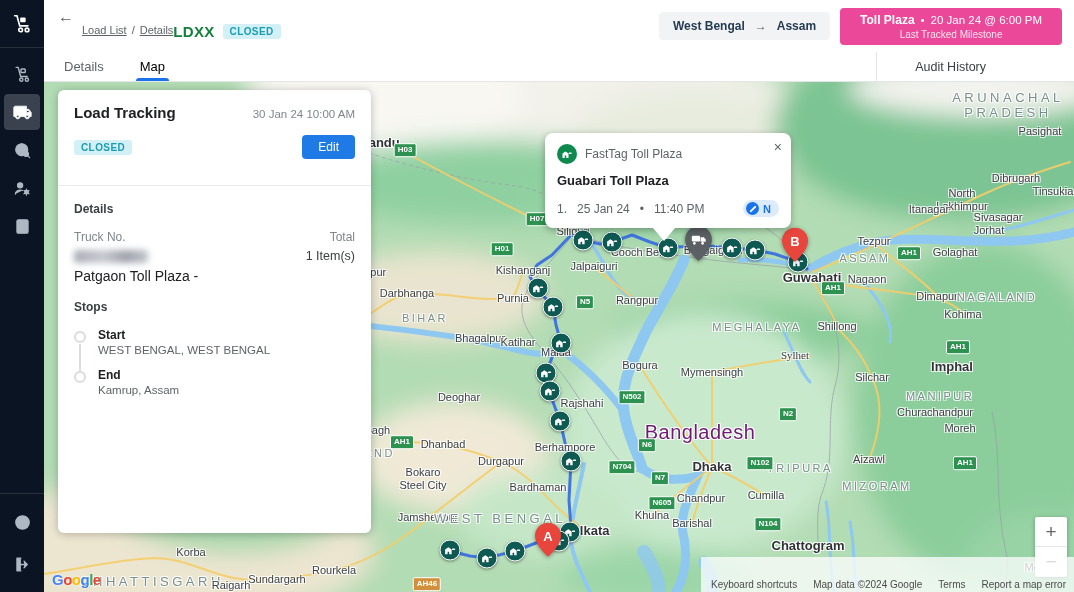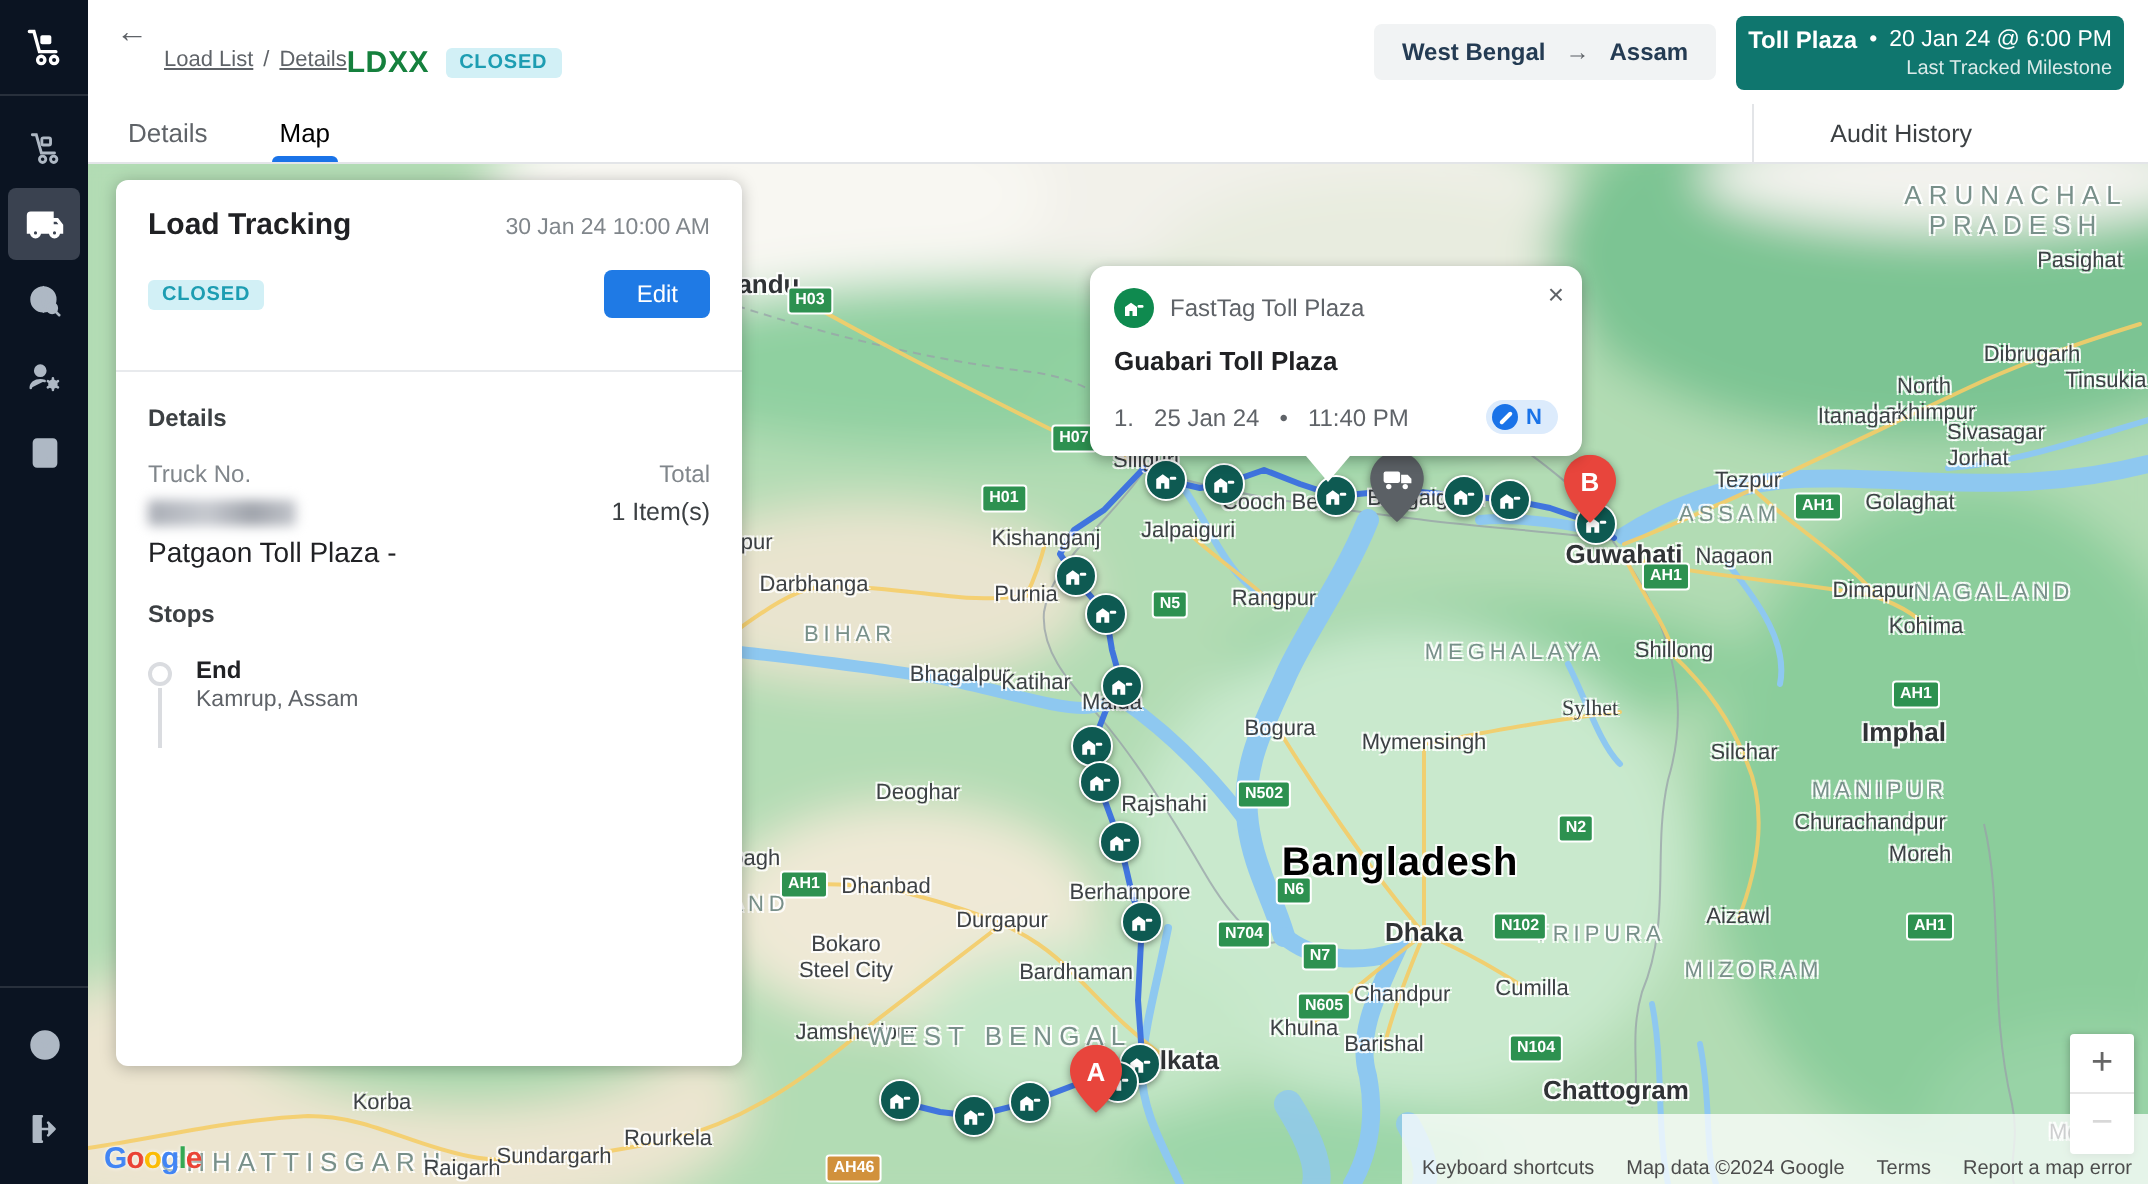--- a/index.html
+++ b/index.html
@@ -25,21 +25,21 @@
   .back-btn { border:none; background:none; font-size:16px; color:#5f6368; cursor:pointer; margin:0 8px 0 4px; align-self:flex-start; margin-top:8px; }
   .bc-wrap { display:flex; flex-direction:row; padding-top:7px; }
   .breadcrumb { font-size:11px; color:#5f6368; display:flex; gap:5px; align-items:center; }
   .breadcrumb a { color:#5f6368; text-decoration:underline; cursor:pointer; }
   .title-row { display:flex; align-items:center; gap:8px; margin-top:3px; }
   .load-title { font-size:15px; font-weight:800; color:#15803d; letter-spacing:.3px; }
   .badge-closed { background:#d2f0f6; color:#1d9db2; font-size:10px; font-weight:700; padding:2px 7px; border-radius:3px; letter-spacing:.4px; }
   .top-right { margin-left:auto; display:flex; align-items:center; gap:10px; padding-right:2px; }
   .route-chip { background:#f1f3f4; border-radius:4px; padding:7px 14px; font-size:12px; font-weight:700; color:#243b53; display:flex; align-items:center; gap:10px; }
   .route-chip .arrow { color:#5f6368; font-weight:400; }
-  .milestone { background:#0f766e; color:#fff; border-radius:4px; padding:5px 6px; text-align:right; }
+  .milestone { background:#ec4899; color:#fff; border-radius:4px; padding:5px 20px; text-align:center; }
   .milestone .l1 { font-size:11.5px; display:flex; gap:6px; align-items:center; justify-content:flex-end; }
   .milestone .l1 b { font-size:12px; }
   .milestone .l2 { font-size:10px; color:rgba(255,255,255,.85); margin-top:2px; }
 
   .tabbar { height:30px; border-bottom:1px solid #e3e5e8; display:flex; align-items:stretch; padding-left:16px; }
   .tab { position:relative; display:flex; align-items:center; padding:0 4px; margin-right:28px; font-size:13px; color:#5f6368; background:none; border:none; cursor:pointer; }
   .tab.active { color:#000000; font-weight:400; }
   .tab.active::after { content:""; position:absolute; left:0; right:0; bottom:0; height:3px; background:#1a73e8; border-radius:3px 3px 0 0; }
   .audit { margin-left:auto; border-left:1px solid #e3e5e8; display:flex; align-items:center; padding:0 88px 0 38px; font-size:12.5px; color:#3c4043; cursor:pointer; }
 
@@ -48,21 +48,21 @@
   .map-svg { position:absolute; left:0; top:0; z-index:1; }
   .labels-layer, .badge-layer, .marker-layer { position:absolute; inset:0; z-index:10; pointer-events:none; }
   .badge-layer { z-index:12; } .marker-layer { z-index:20; }
 
   .map-label { position:absolute; transform:translate(-50%,-50%); white-space:pre-line; text-align:center; line-height:1.15;
     text-shadow:-1px -1px 0 rgba(255,255,255,.85),1px -1px 0 rgba(255,255,255,.85),-1px 1px 0 rgba(255,255,255,.85),1px 1px 0 rgba(255,255,255,.85); }
   .city { font-size:11px; color:#3d4145; font-weight:500; }
   .city-lg { font-size:13px; color:#303336; font-weight:700; }
   .region { font-size:11px; color:#78908a; font-weight:500; letter-spacing:2.5px; }
   .region-lg { font-size:13px; color:#78908a; font-weight:500; letter-spacing:3.5px; }
-  .country { font-size:20px; color:#000000; font-weight:700; letter-spacing:.5px; }
+  .country { font-size:20px; color:#701a75; font-weight:400; letter-spacing:.5px; }
 
   .road-badge { position:absolute; transform:translate(-50%,-50%); background:#2d9150; color:#fff; font-size:8px; font-weight:700; padding:1px 3px; border-radius:2px; border:1px solid #fff; line-height:1.2; }
   .road-badge.orange { background:#d1913c; }
 
   .toll-marker { position:absolute; transform:translate(-50%,-50%); width:21px; height:21px; border-radius:50%; background:#0e5a52; border:1.5px solid #fff; box-shadow:0 1px 3px rgba(0,0,0,.4); display:flex; align-items:center; justify-content:center; pointer-events:auto; cursor:pointer; }
   .toll-marker svg { width:13px; height:13px; }
   .pin { position:absolute; transform:translate(-50%,-40%); pointer-events:auto; cursor:pointer; filter:drop-shadow(0 1px 2px rgba(0,0,0,.4)); }
   .sel-pin { position:absolute; left:641px; top:144px; z-index:30; filter:drop-shadow(0 1px 2px rgba(0,0,0,.45)); pointer-events:auto; cursor:pointer; }
 
   
@@ -575,20 +575,27 @@
           <span class="blur-bar"></span>
           <span class="kv-val">1 Item(s)</span>
         </div>
         <div class="cur-loc">Patgaon Toll Plaza -</div>
         <div class="sec-head">Stops</div>
         <div class="stops">
           <div class="stop-line"></div>
           <div class="stop-item">
             <span class="stop-dot"></span>
             <span>
+              <div class="stop-label">Start</div>
+              <div class="stop-val">WEST BENGAL, WEST BENGAL</div>
+            </span>
+          </div>
+          <div class="stop-item">
+            <span class="stop-dot"></span>
+            <span>
               <div class="stop-label">End</div>
               <div class="stop-val">Kamrup, Assam</div>
             </span>
           </div>
         </div>
       </div>
 
       <div class="zoomctl">
         <button>+</button>
         <button>−</button>

